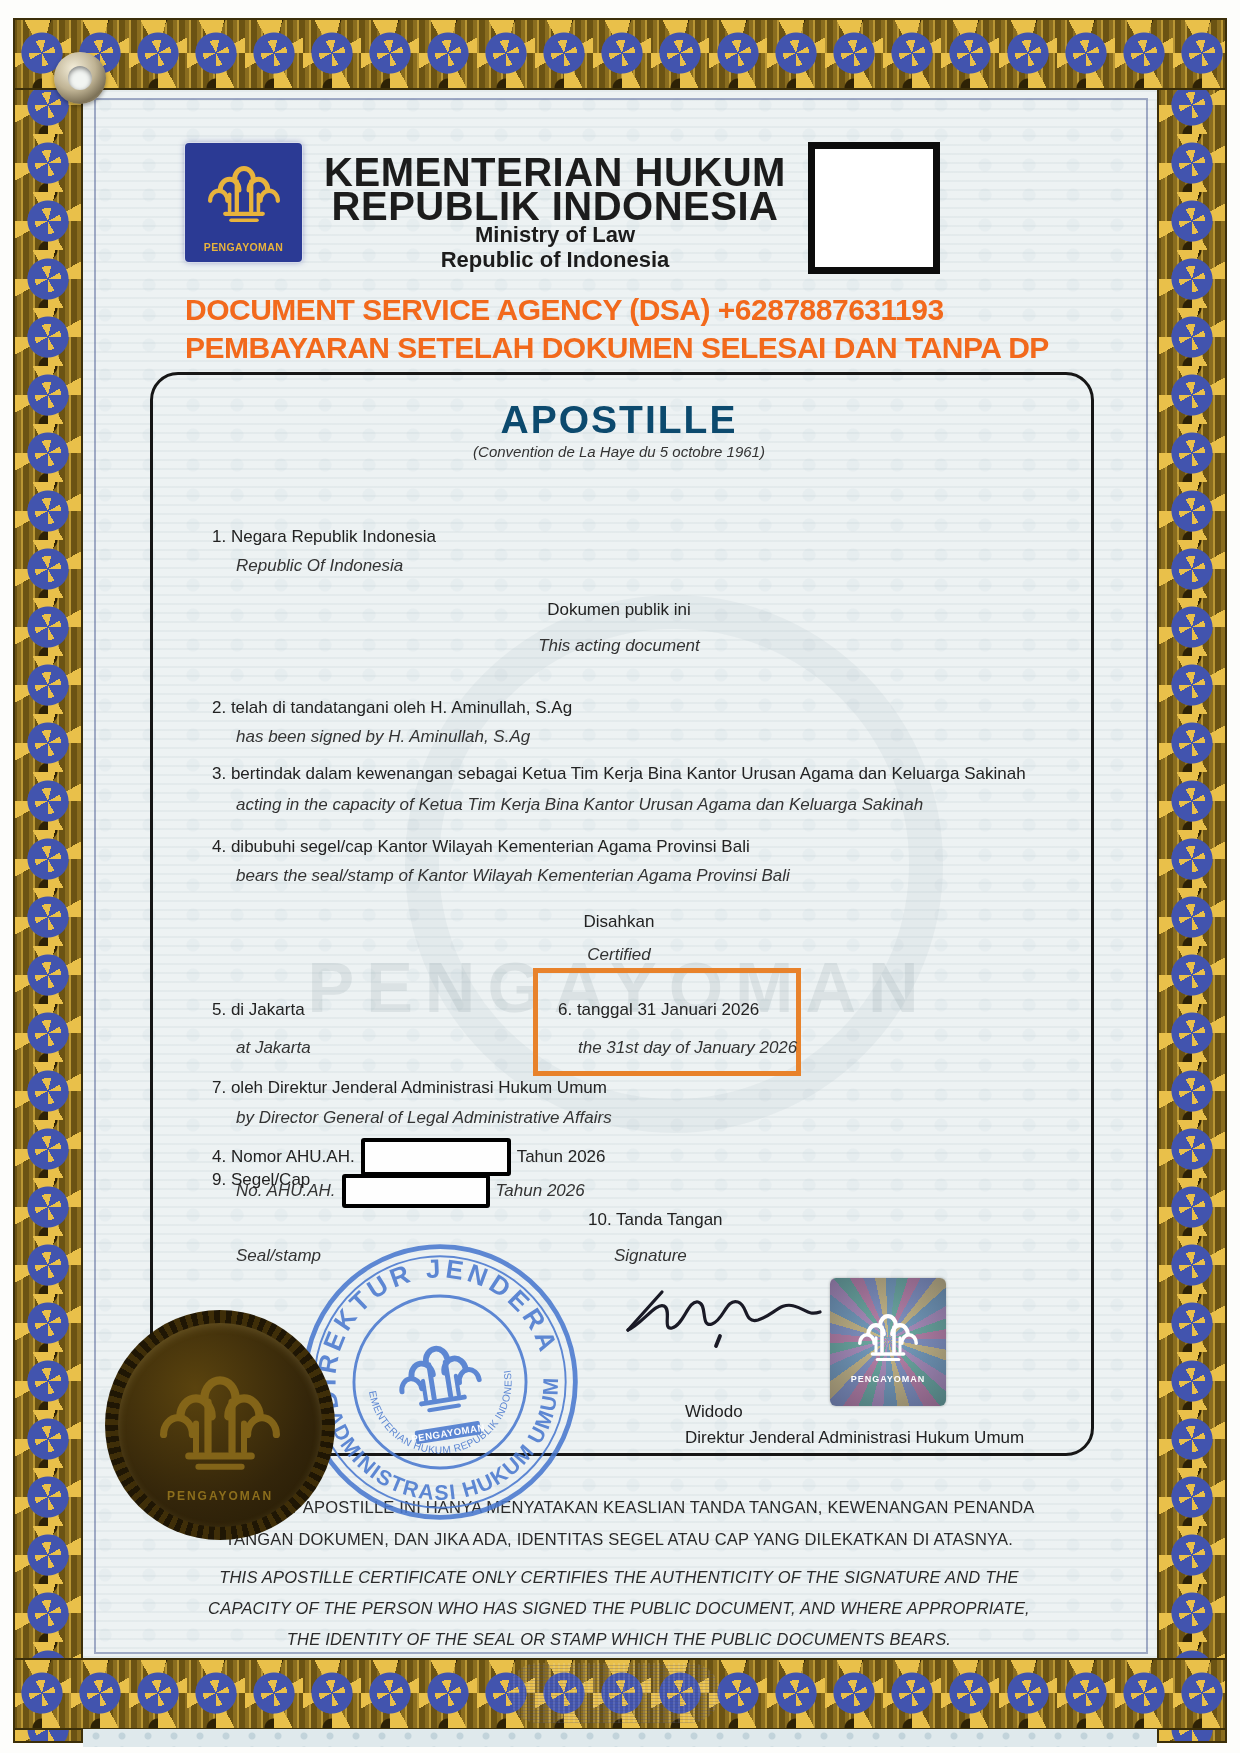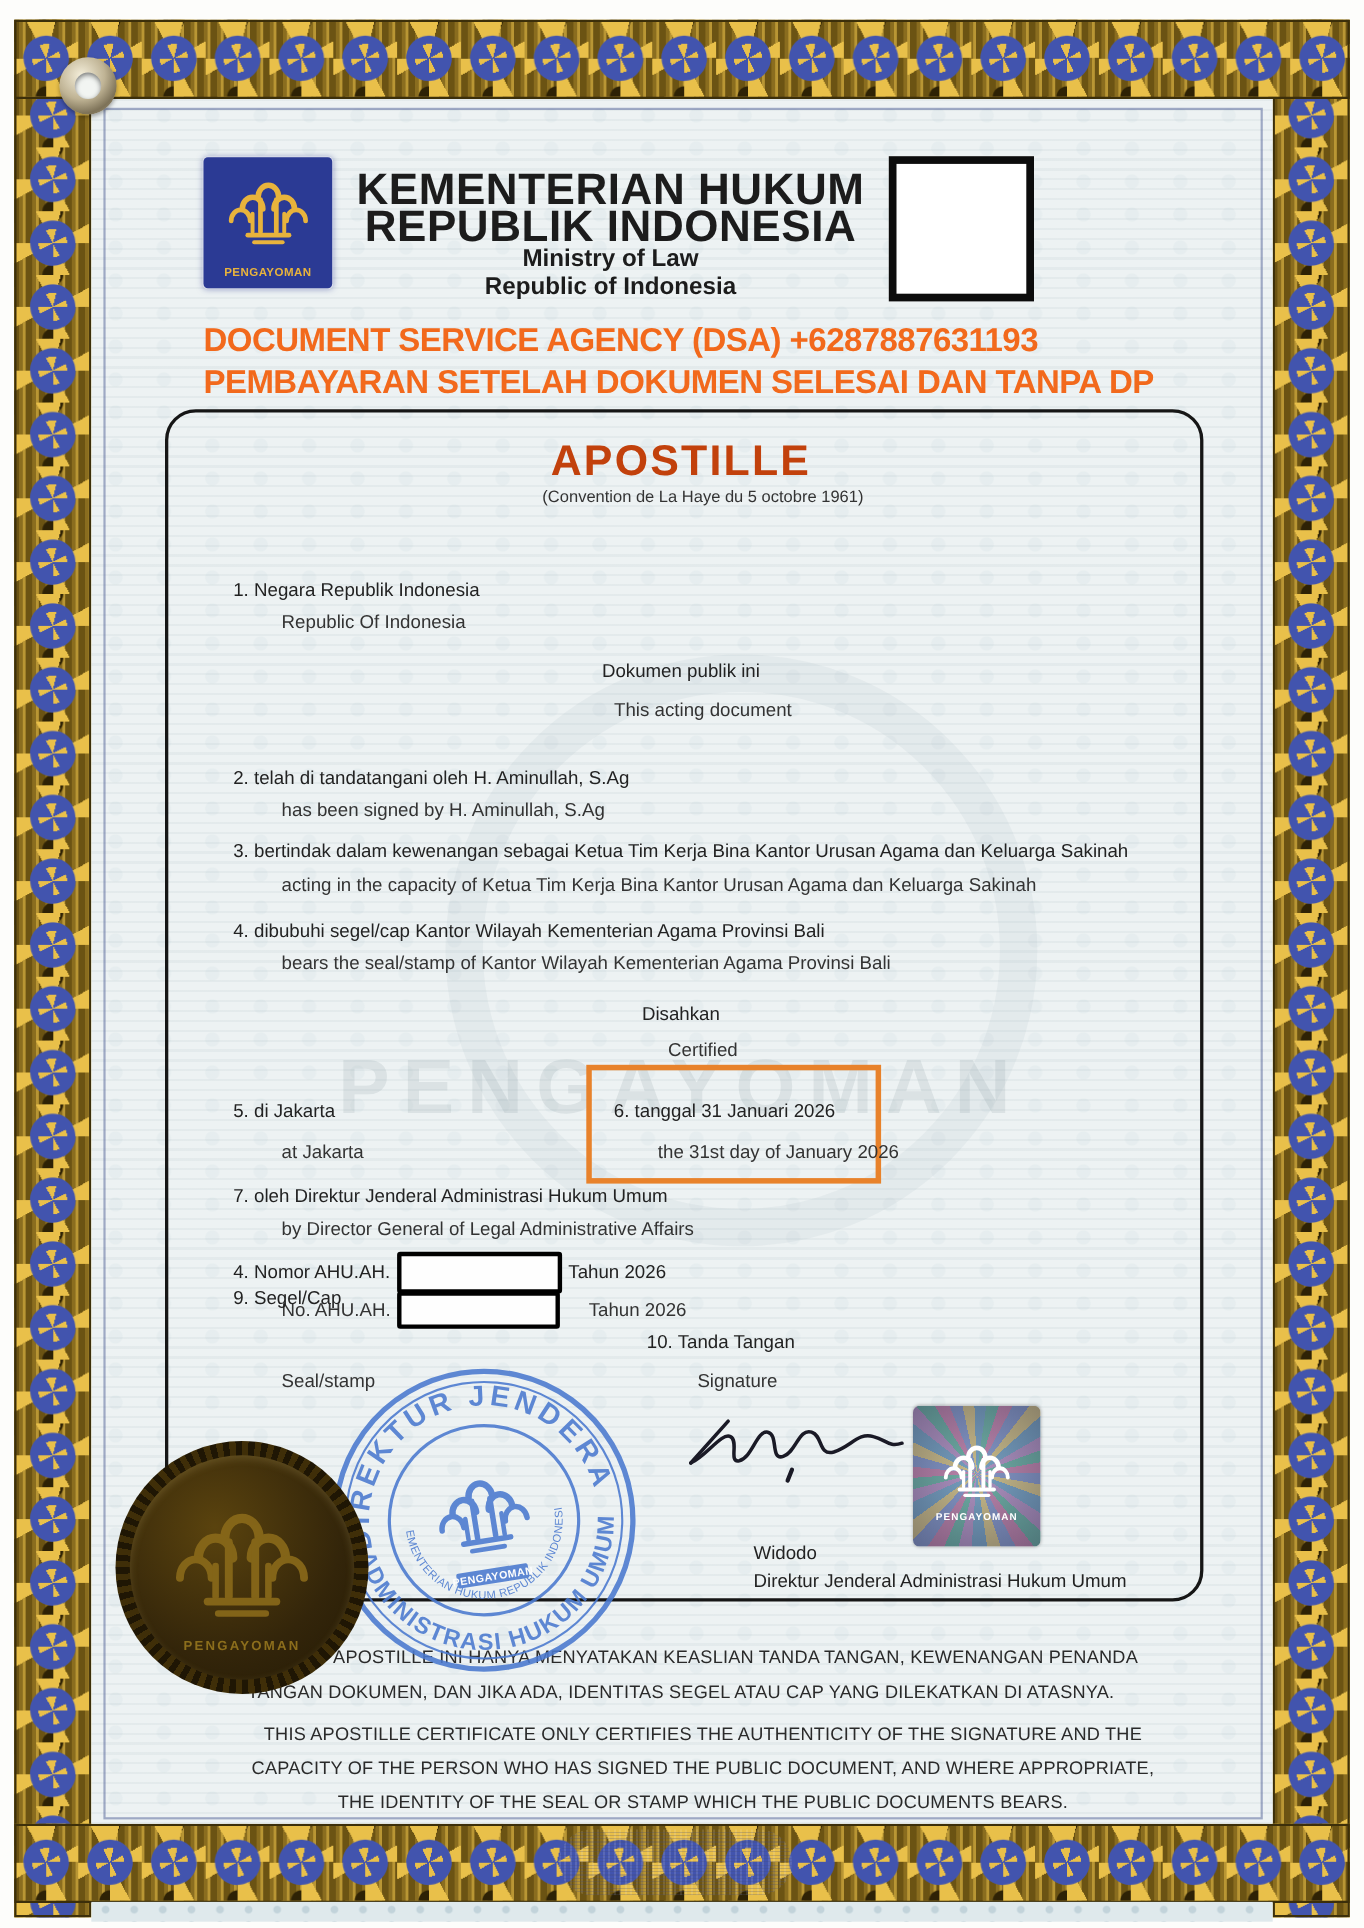--- a/index.html
+++ b/index.html
@@ -72,23 +72,23 @@
   .overlay-line {
     position:absolute; left:185px; font-size:30px; font-weight:bold;
     color:#f2691c; letter-spacing:-0.5px; white-space:nowrap; z-index:9;
   }
   
   .cert-box {
     position:absolute; left:150px; top:372px; width:938px; height:1078px;
     border:3px solid #161616; border-radius:28px;
   }
   .t  { position:absolute; font-size:17px; color:#222; white-space:nowrap; z-index:4; }
-  .it { color:#333;padding-left:20px; }
+  .it { font-style:italic; color:#333; }
   .ctr { left:150px; width:938px; text-align:center; }
-  .title { font-size:39px; font-weight:bold; letter-spacing:2px; color:#c2410c; }
+  .title { font-size:39px; font-weight:bold; letter-spacing:2px; color:#0c4a6e; }
   .subtitle { font-size:15px; }
   .watermark-text {
     position:absolute; left:150px; width:938px; top:948px; text-align:center;
     font-size:70px; font-weight:bold; letter-spacing:12px;
     color:rgba(125,140,148,0.16); z-index:1;
   }
   .watermark-ring {
     position:absolute; left:405px; top:595px; width:470px; height:470px;
     border:34px solid rgba(150,168,178,0.10); border-radius:50%; z-index:0;
   }

